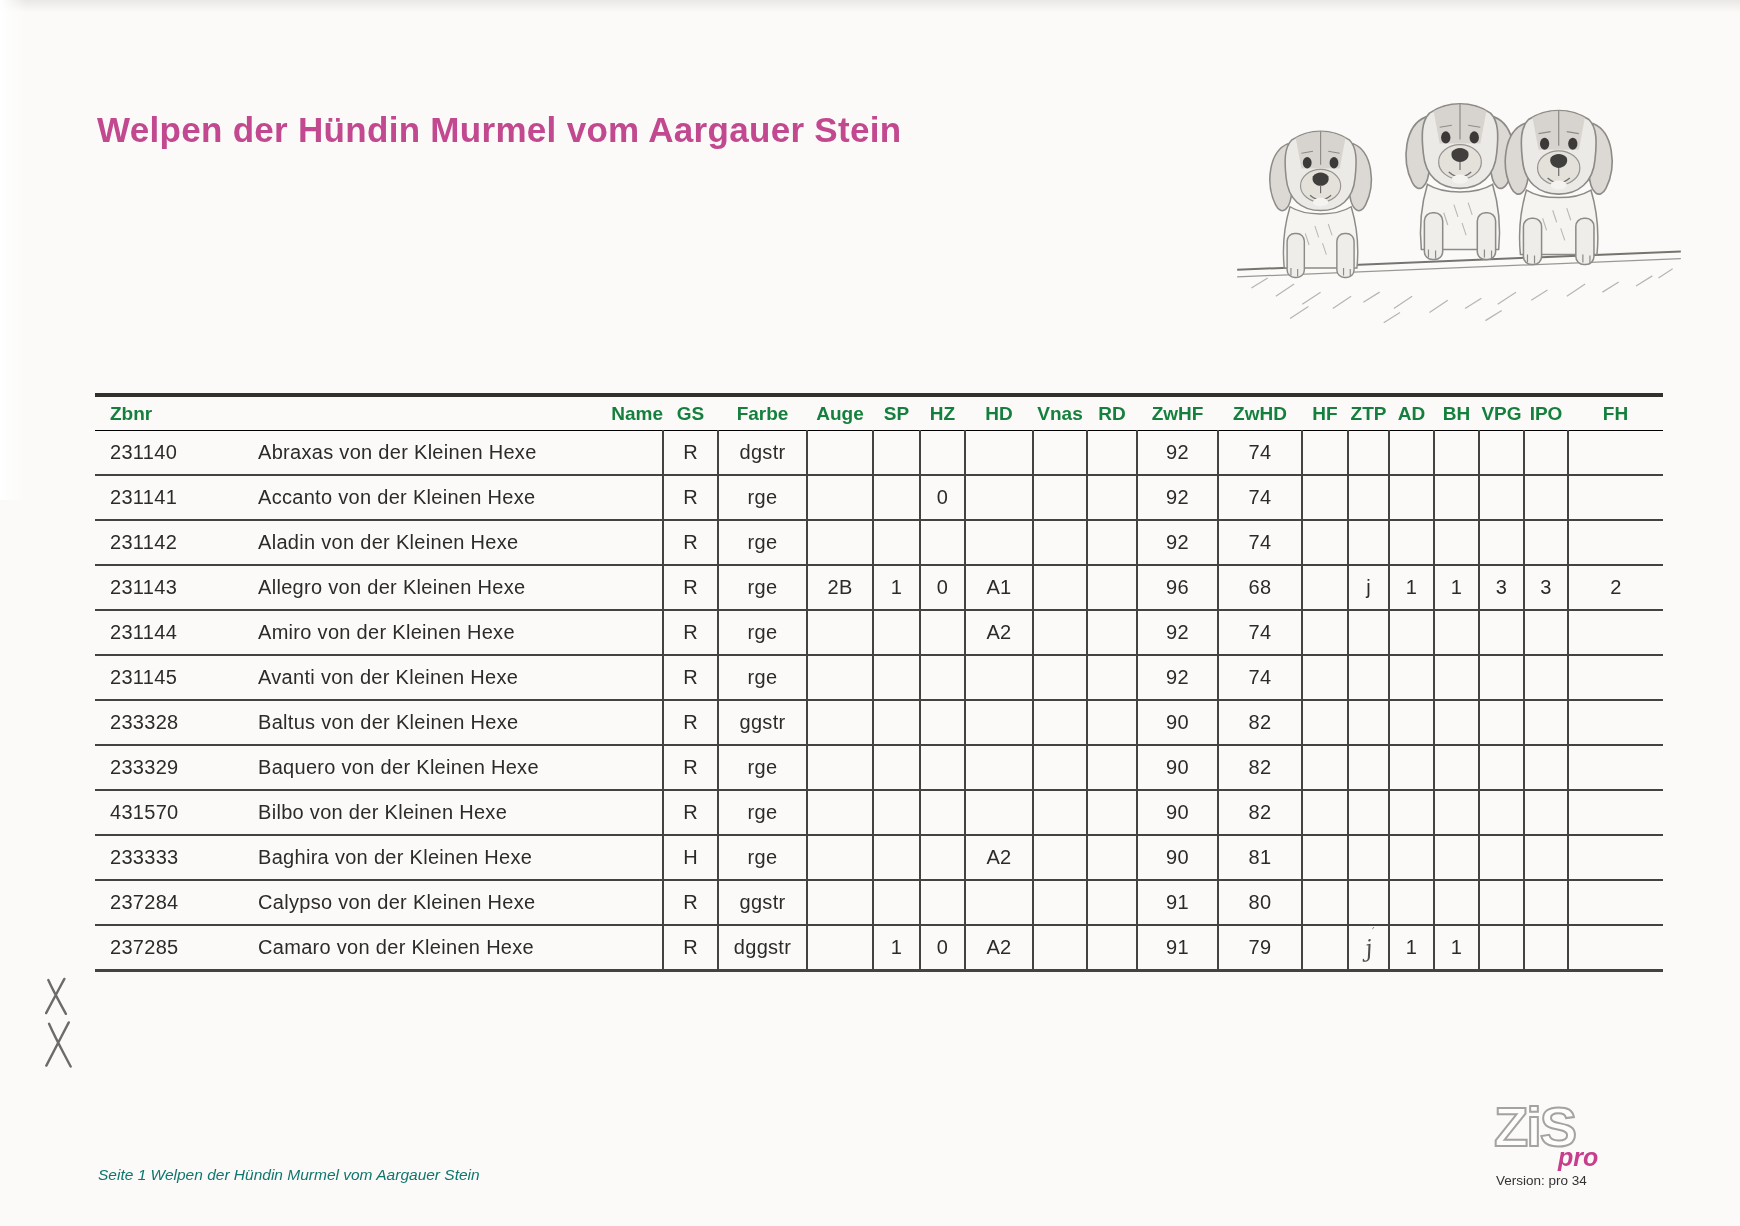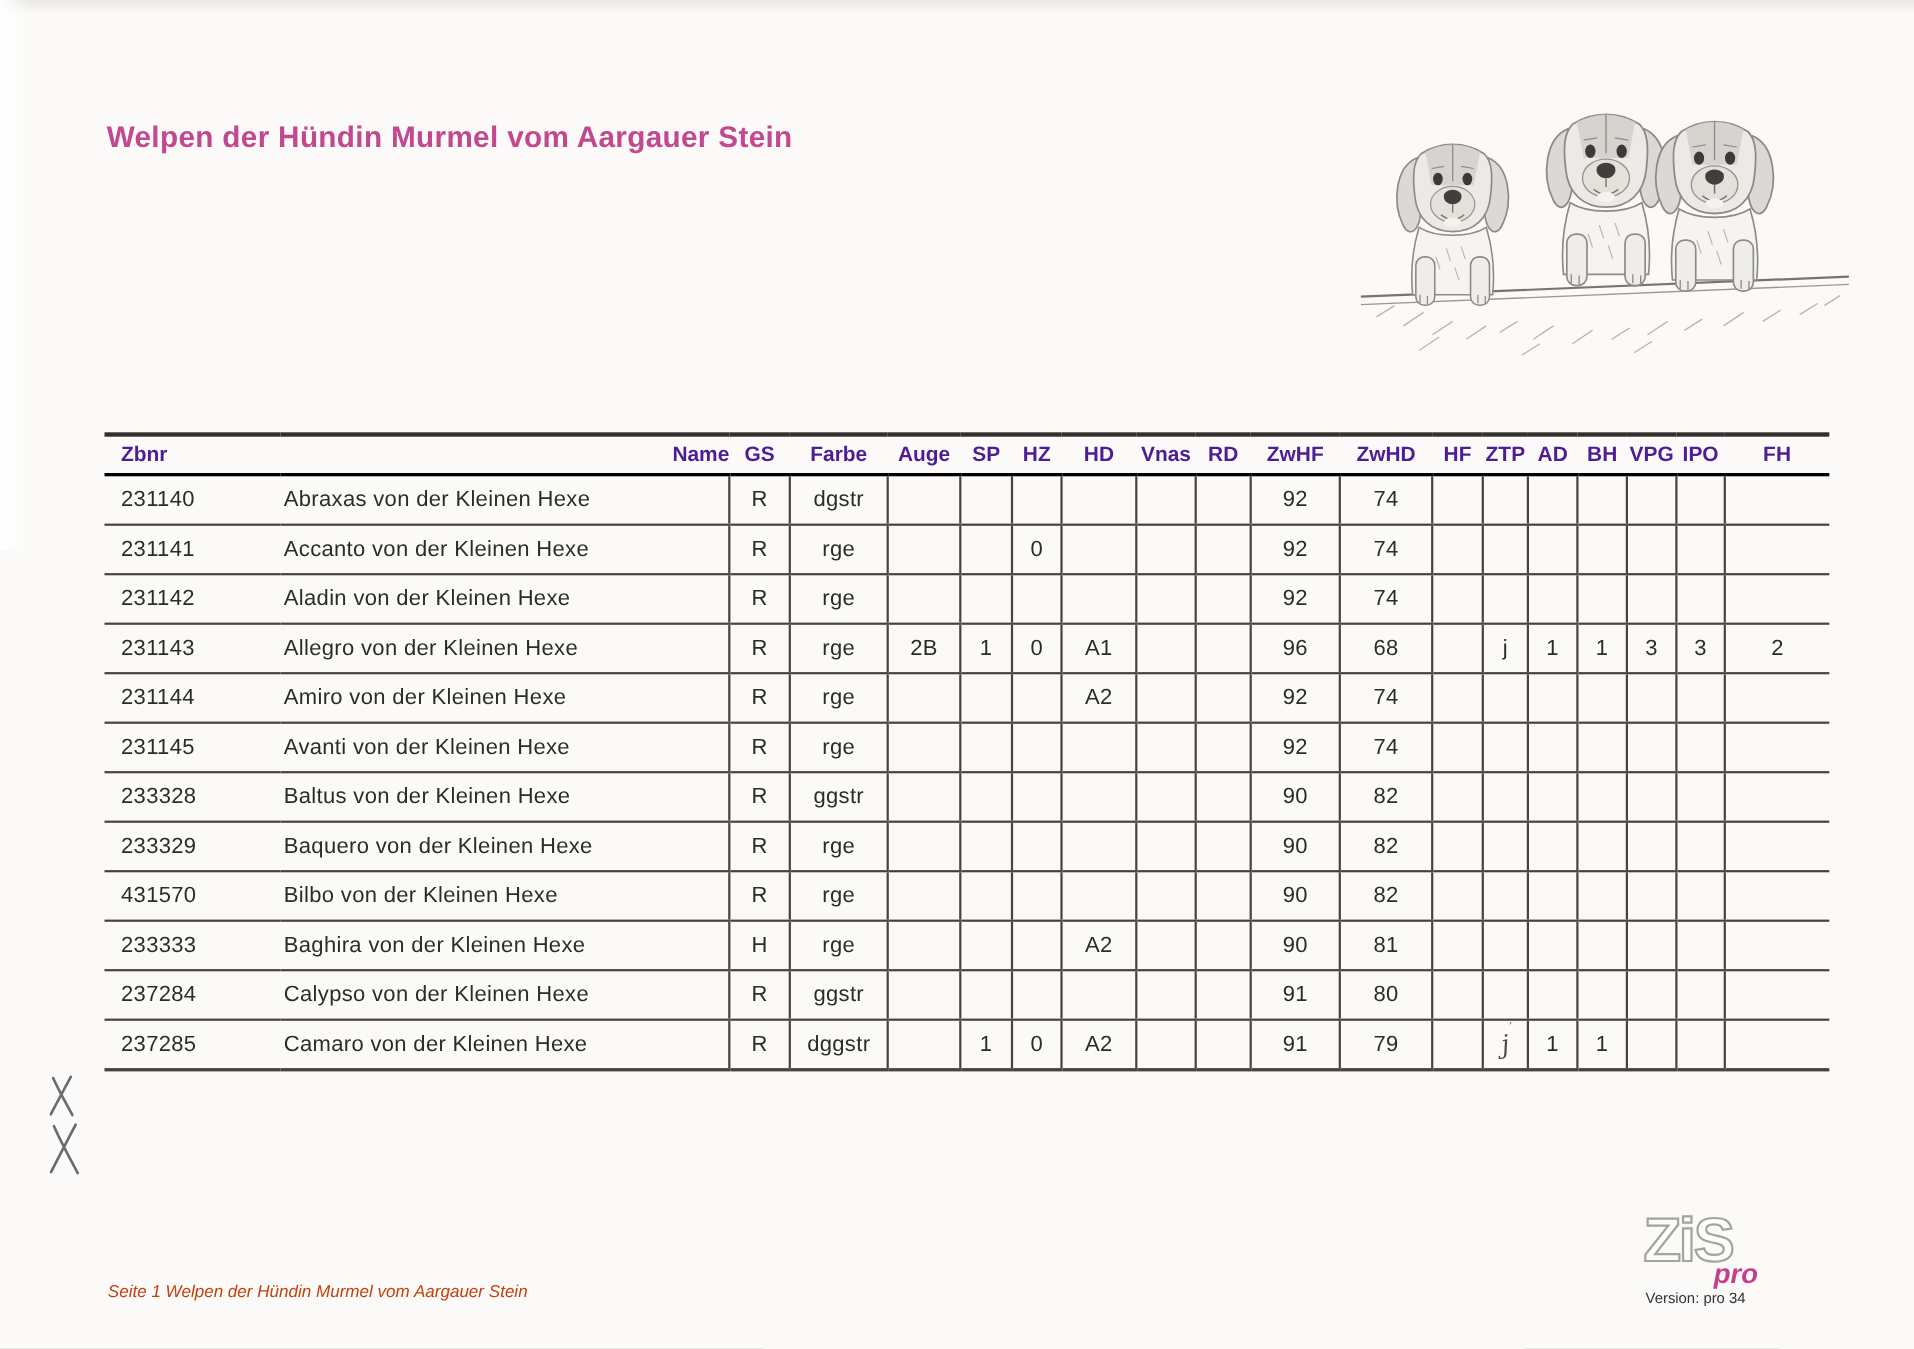--- a/index.html
+++ b/index.html
@@ -8,36 +8,36 @@
     background:#fbfaf8; overflow:hidden;
     font-family:"Liberation Sans", sans-serif; color:#2a2a28;
   }
   .scan-edge-top { position:absolute; left:0; top:0; width:100%; height:12px;
     background:linear-gradient(#e9e8e5, rgba(233,232,229,0)); }
   .scan-edge-left { position:absolute; left:0; top:0; width:26px; height:500px;
     background:linear-gradient(90deg,#ffffff, rgba(255,255,255,0)); }
 
   .title {
     position:absolute; left:97px; top:110px; margin:0;
-    font-size:27px; font-weight:bold; color:#c2498f; letter-spacing:0.3px;
+    font-size:35px; font-weight:bold; color:#c2498f; letter-spacing:0.3px;
   }
   .meta { position:absolute; left:98px; top:168px; }
   .meta-line { font-style:italic; font-size:16px; color:#222; height:30px; }
   .meta-line .val { margin-left:14px; }
 
   .illustration { position:absolute; left:1230px; top:52px; }
 
   table.report {
     position:absolute; left:95px; top:393px; width:1568px;
     border-collapse:collapse; table-layout:fixed;
   }
   table.report th {
     height:33px; font-size:19px; font-weight:bold; text-align:center;
-    border-top:4px solid #32302d; border-bottom:3px solid #000000;
-    vertical-align:middle; padding:0; color:#4c1d95;
+    border-top:4px solid #32302d; border-bottom:1px solid #000000;
+    vertical-align:middle; padding:0; color:#15803d;
   }
   table.report th.col-zbnr { text-align:left; padding-left:15px; }
   table.report th.col-name { text-align:right; padding-left:3px;margin-top:36px; }
   table.report td {
     height:43px; font-size:20px; text-align:center; vertical-align:middle;
     border-bottom:2px solid #454340; padding:0; letter-spacing:0.3px;
     color:#2b2b29;
   }
   table.report td.vline { border-left:2px solid #454340; }
   table.report td.col-zbnr { text-align:left; padding-left:15px; }
@@ -49,21 +49,21 @@
     font-family:"DejaVu Serif", serif; font-style:italic;
     font-size:23px; color:#4e4c4a; transform:rotate(-8deg);
   }
   .hand::after { content:"\2032"; position:absolute; top:-9px; right:-5px;
     font-size:11px; color:#5a5856; }
 
   .x-mark { position:absolute; }
 
   .footer-line {
     position:absolute; left:98px; top:1166px;
-    font-style:italic; font-size:15.5px; color:#c2410c;
+    font-style:italic; font-size:15.5px; color:#0f766e;
   }
   .logo { position:absolute; left:1482px; top:1096px; }
 </style>
 </head>
 <body>
 
 <div class="page">
   <div class="scan-edge-top"></div>
   <div class="scan-edge-left"></div>
 

